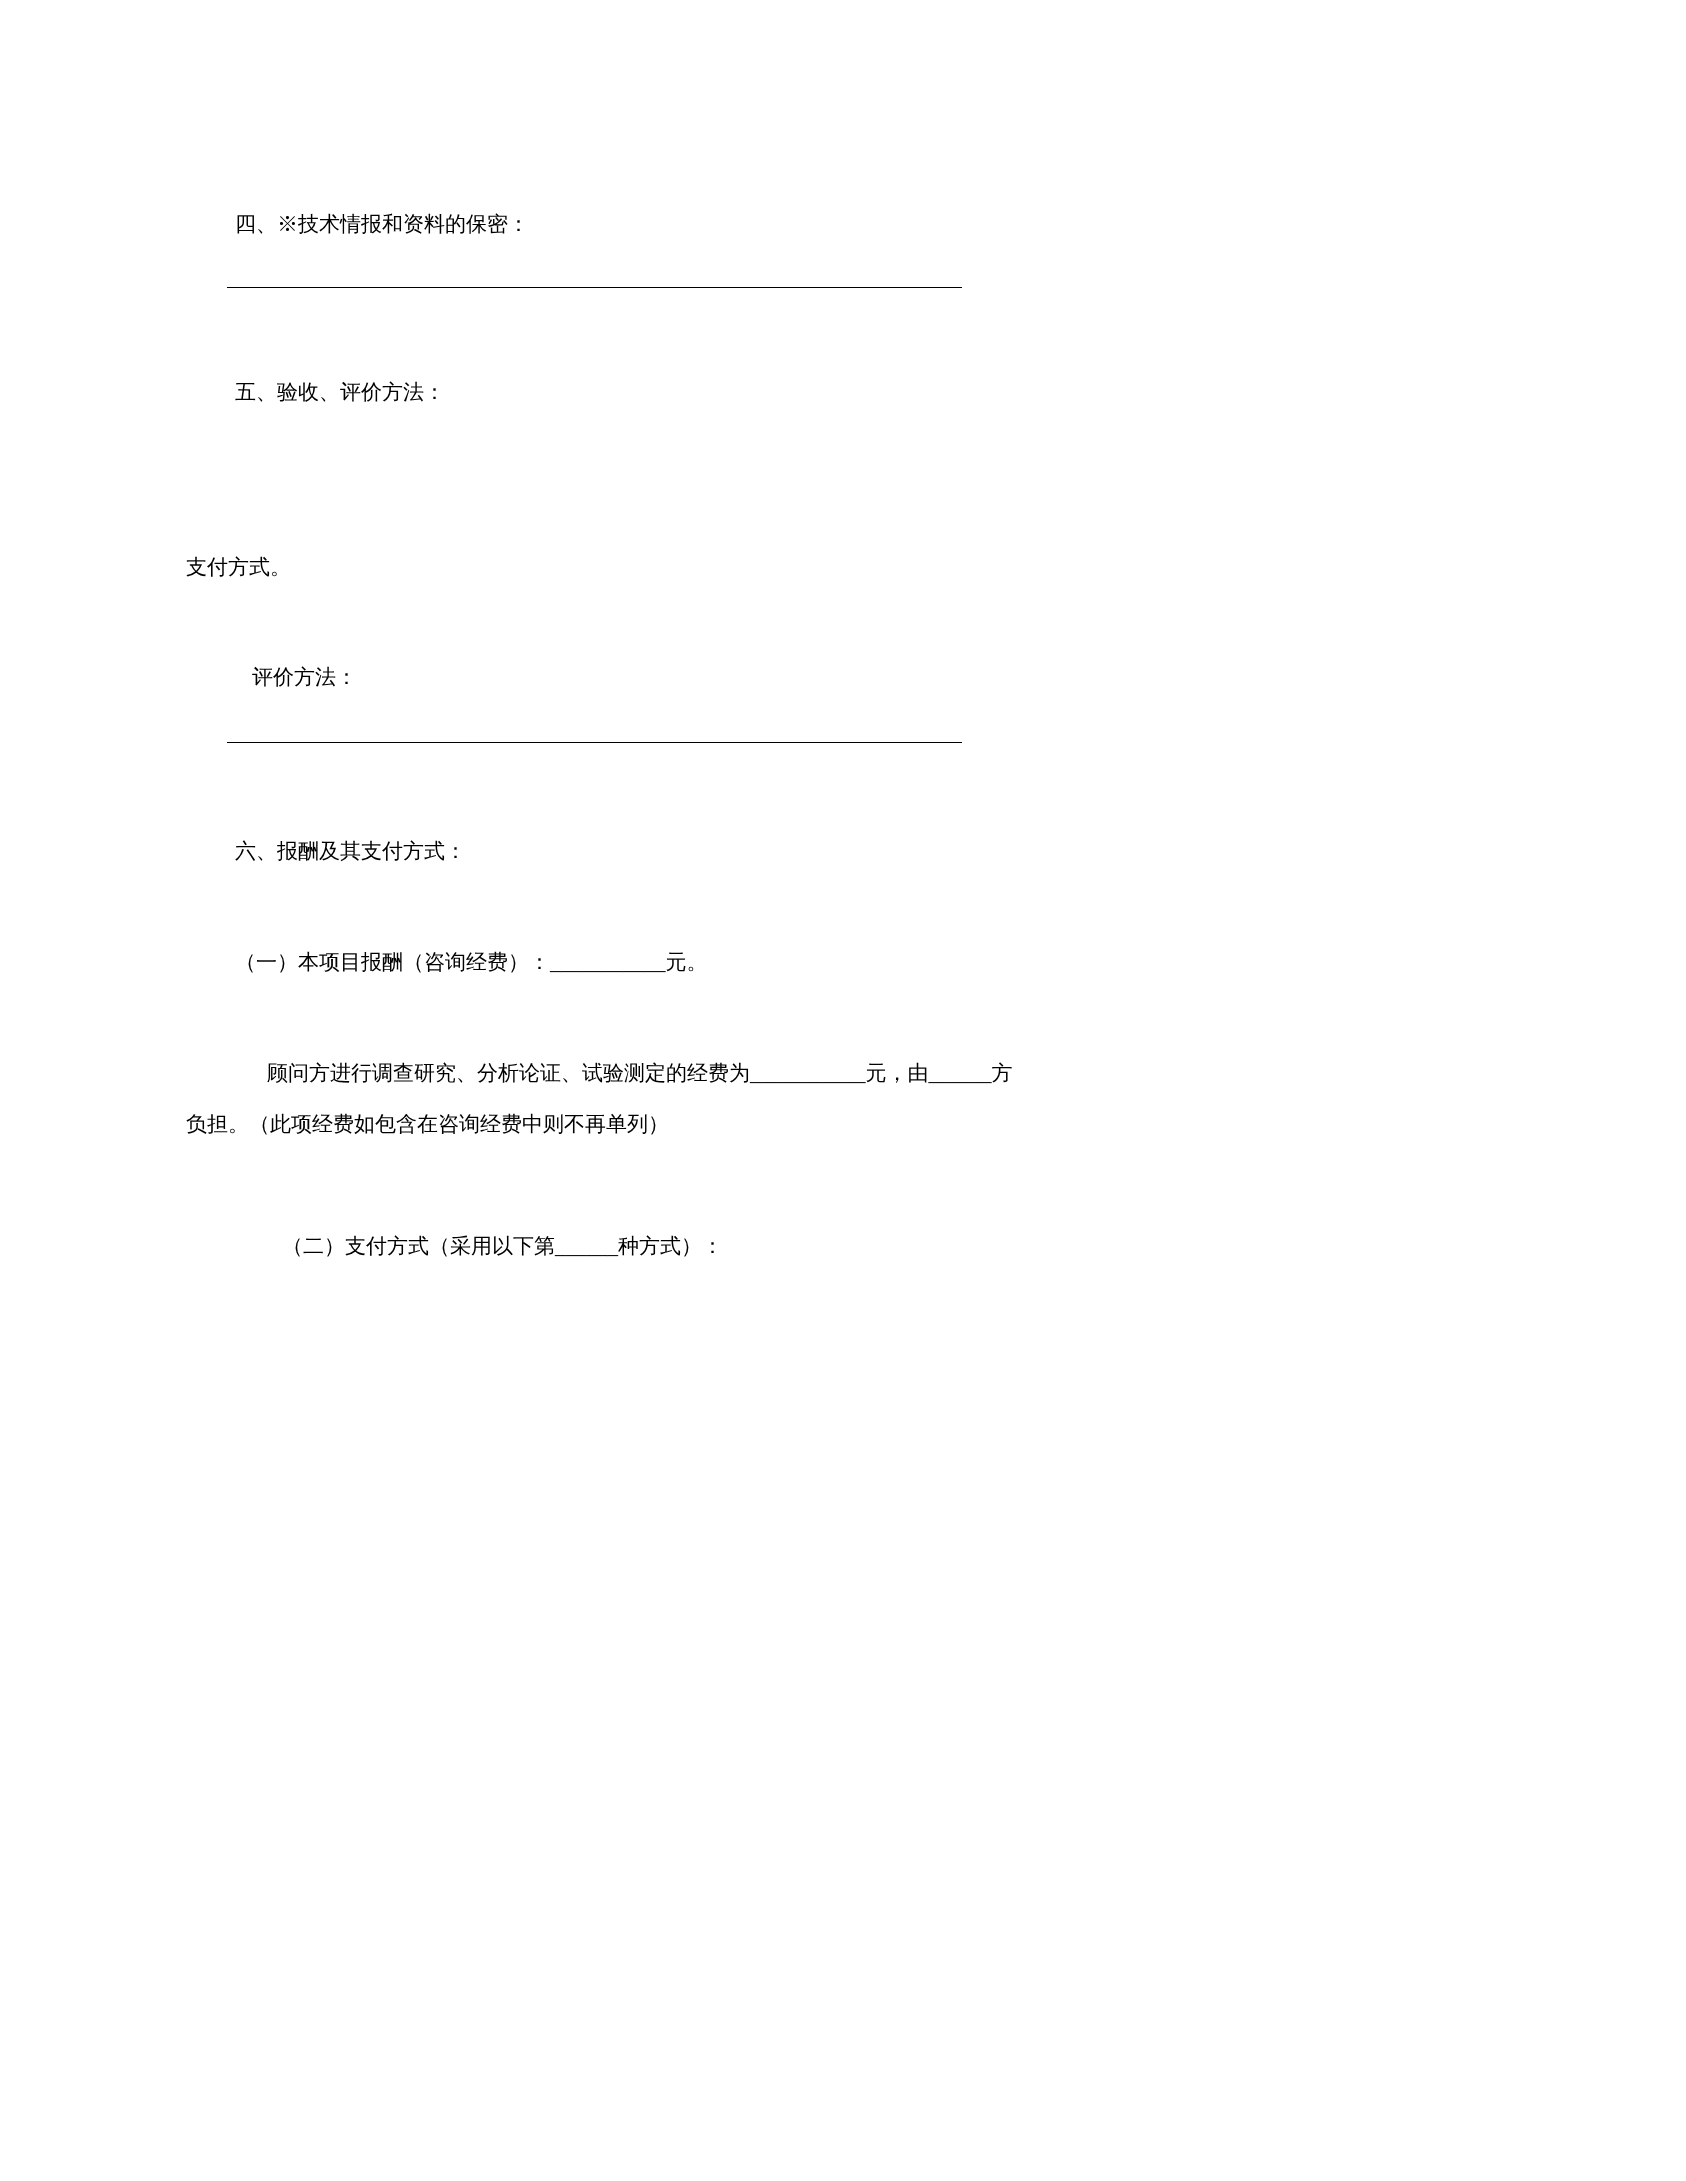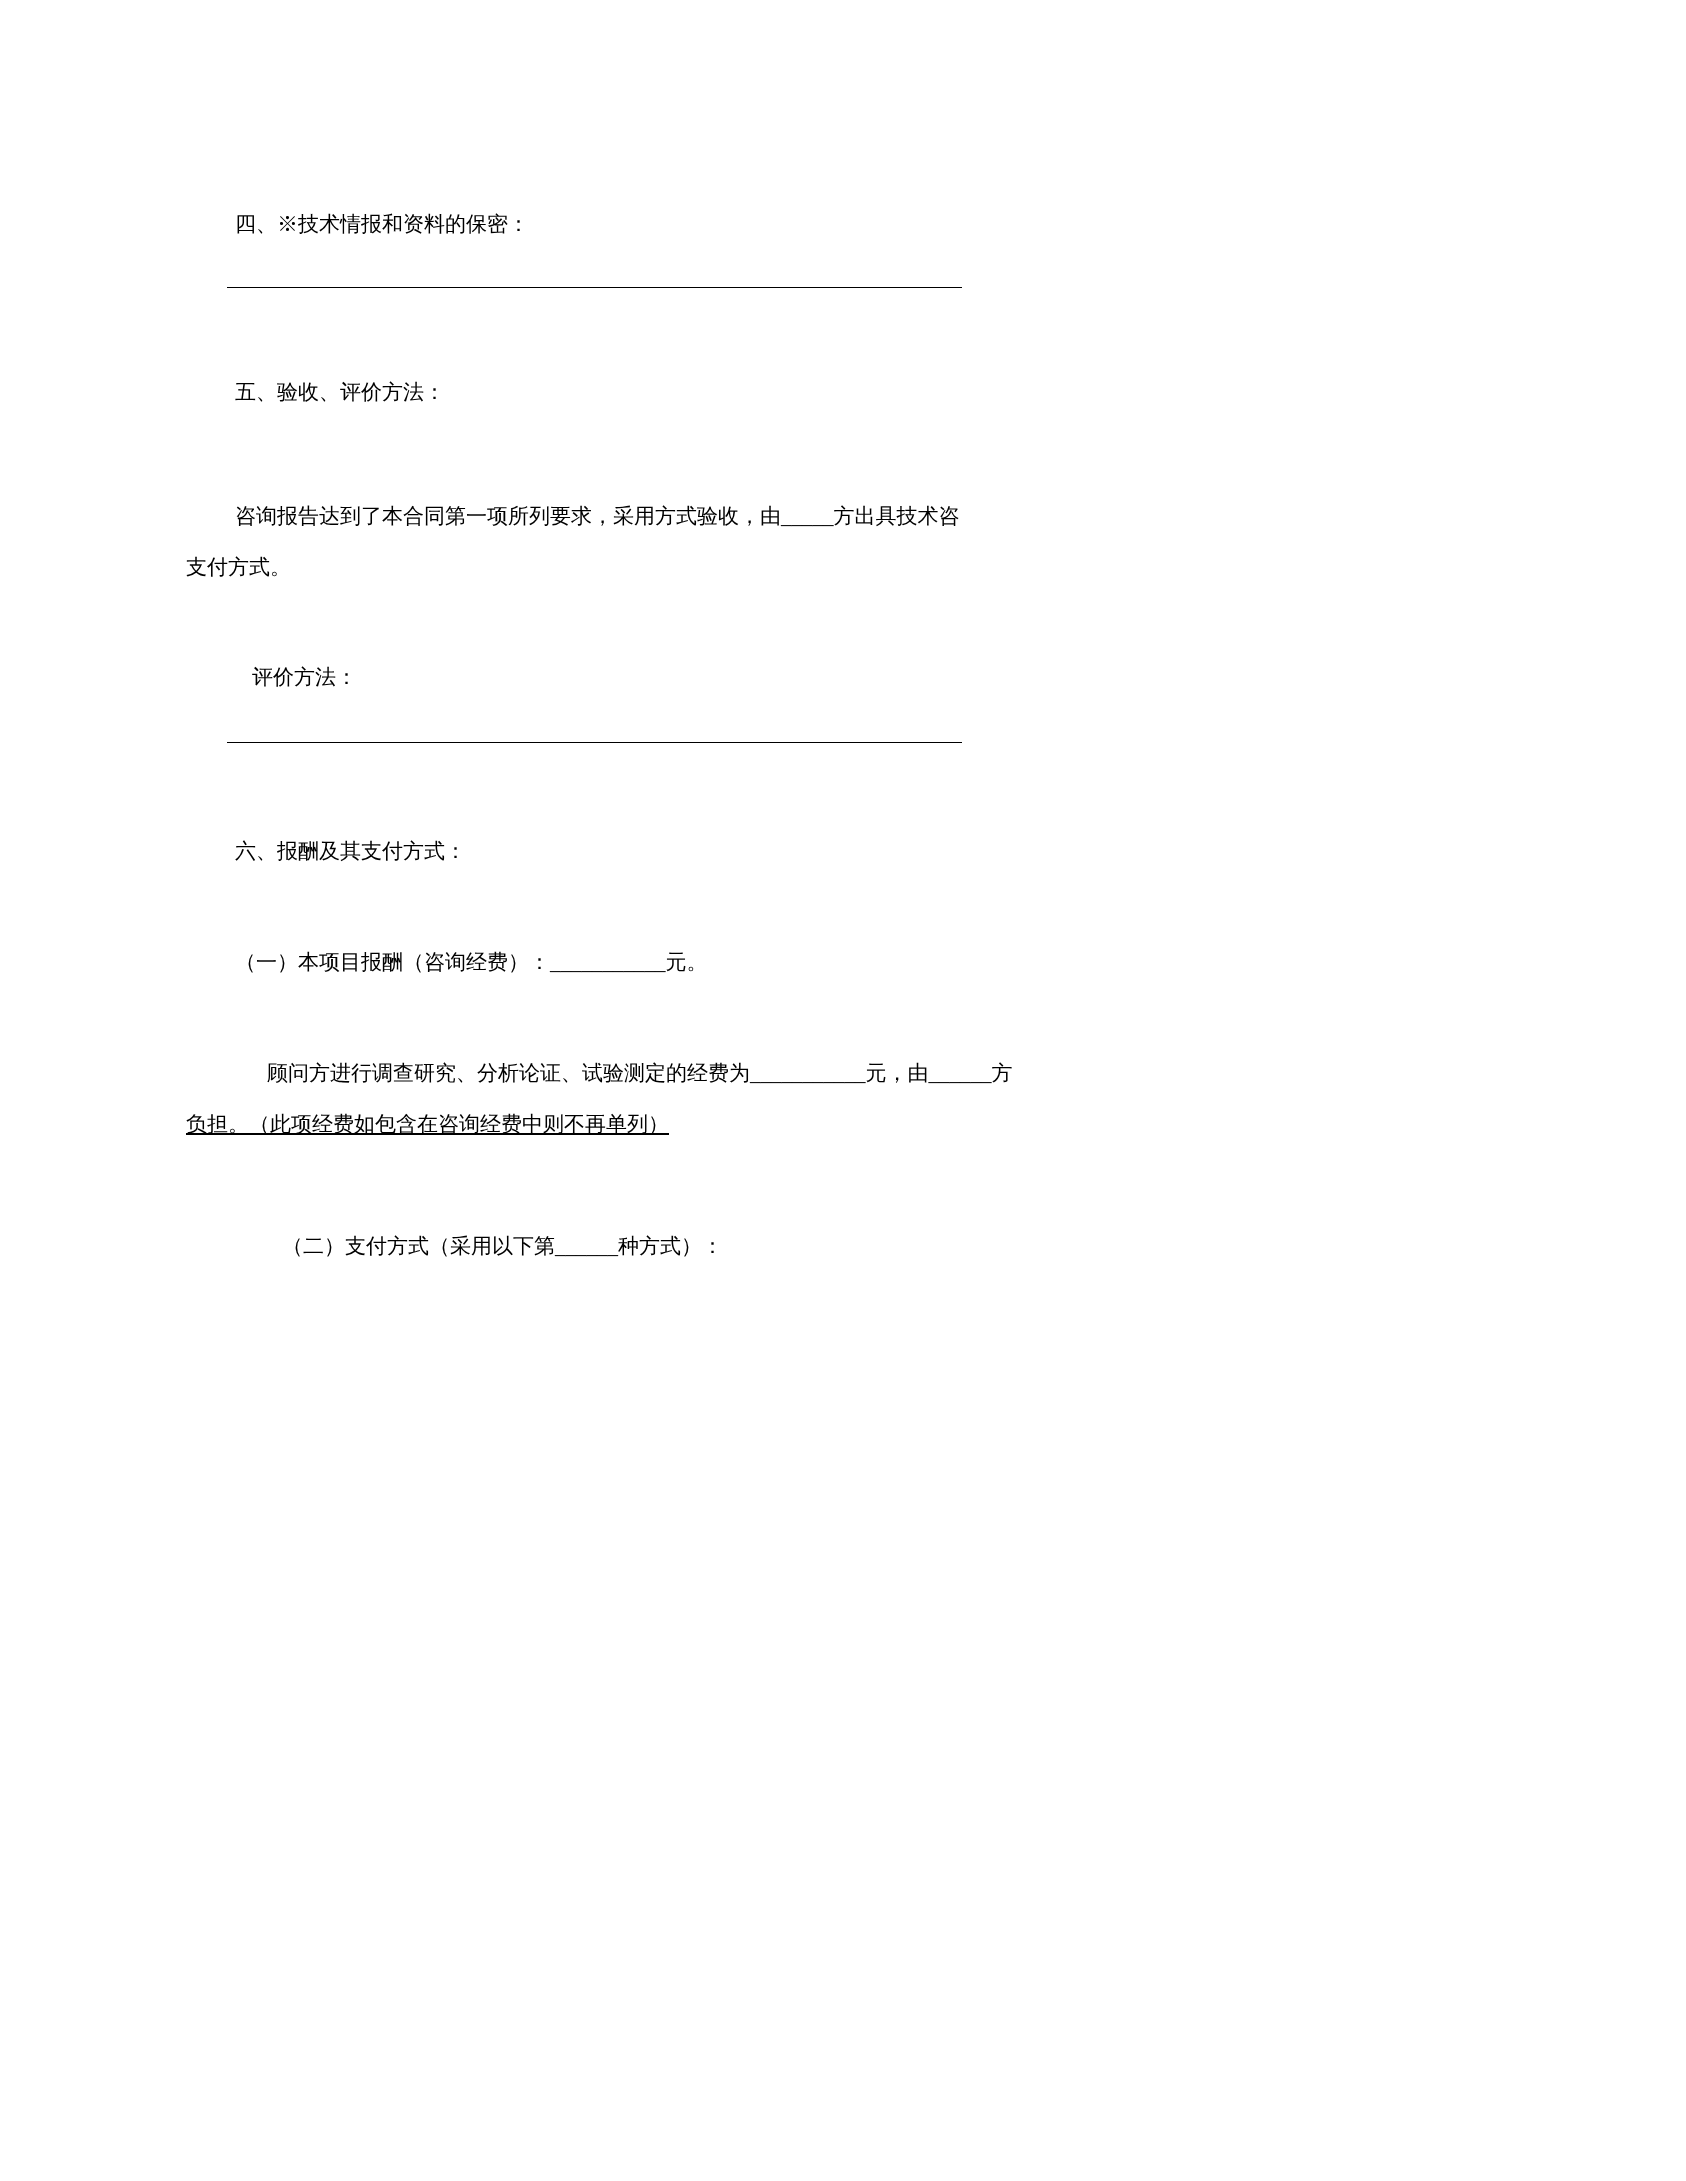--- a/index.html
+++ b/index.html
@@ -32,32 +32,31 @@
 <body>
 
 <div class="page">
 
   <div class="text-line" style="top:185px; left:211px;">四、※技术情报和资料的保密：</div>
 
   <div class="blank-rule" style="top:244px; left:211px; width:735px;"></div>
 
   <div class="text-line" style="top:353px; left:211px;">五、验收、评价方法：</div>
 
-  <div class="text-line" style="top:477px; left:211px;">咨询报告达到了本合同第一项所列要求，采用方式验收，由_____方出具技术咨</div>
 
   <div class="text-line" style="top:528px; left:162px;">支付方式。</div>
 
   <div class="text-line" style="top:638px; left:228px;">评价方法：</div>
 
   <div class="blank-rule" style="top:699px; left:211px; width:735px;"></div>
 
   <div class="text-line" style="top:812px; left:211px;">六、报酬及其支付方式：</div>
 
   <div class="text-line" style="top:923px; left:211px;">（一）本项目报酬（咨询经费）：___________元。</div>
 
   <div class="text-line" style="top:1034px; left:211px;margin-left:32px;">顾问方进行调查研究、分析论证、试验测定的经费为___________元，由______方</div>
 
-  <div class="text-line" style="top:1085px; left:162px;text-decoration:underline;">负担。（此项经费如包含在咨询经费中则不再单列）</div>
+  <div class="text-line" style="top:1085px; left:162px;">负担。（此项经费如包含在咨询经费中则不再单列）</div>
 
   <div class="text-line" style="top:1207px; left:211px;margin-left:47px;">（二）支付方式（采用以下第______种方式）：</div>
 
 </div>
 
 
 </body></html>

